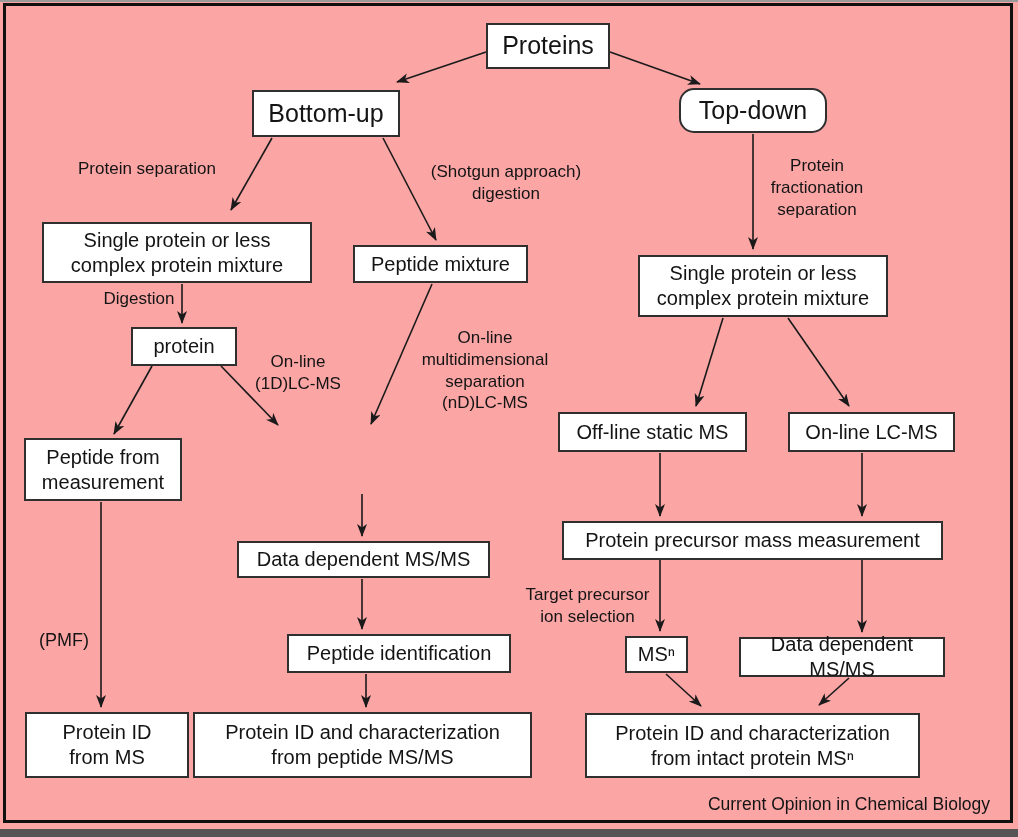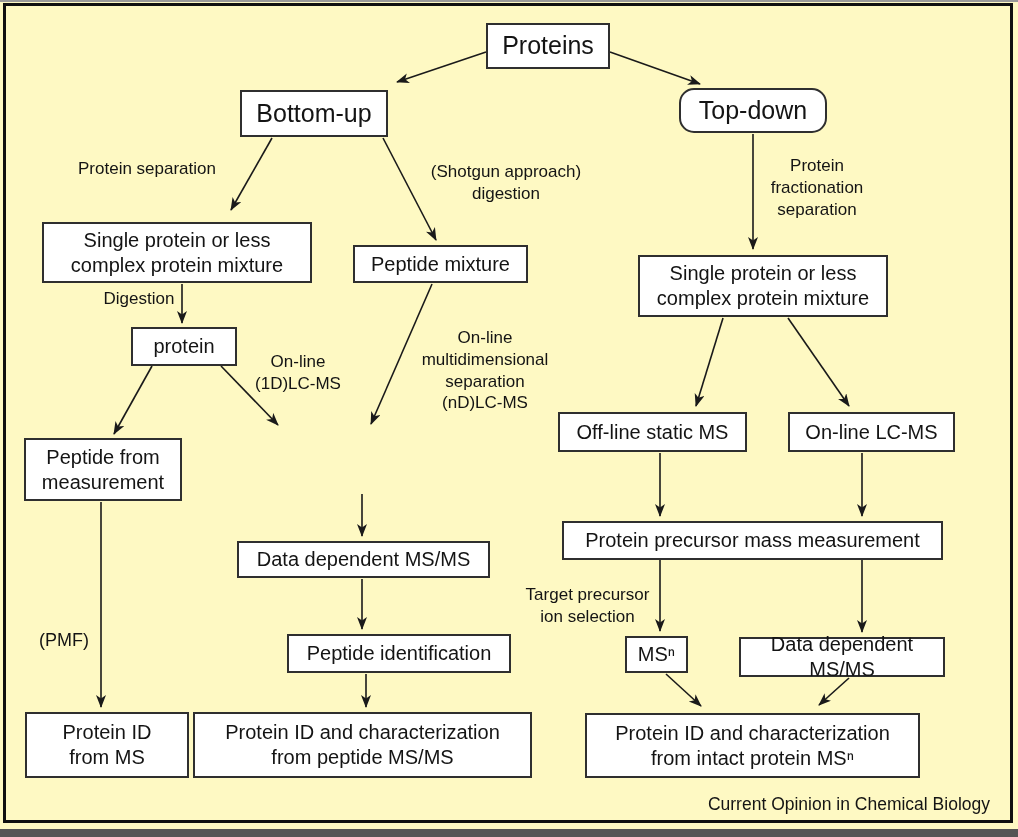--- a/index.html
+++ b/index.html
@@ -1,17 +1,17 @@
 <!DOCTYPE html>
 <html><head>
 <meta charset="utf-8">
 <style>
   html,body{margin:0;padding:0;background:#ffffff;}
   .canvas{
-    position:relative;width:1018px;height:837px;background:#fef9c3;
+    position:relative;width:1018px;height:837px;background:#fca5a5;
     font-family:"Liberation Sans","DejaVu Sans",sans-serif;color:#141414;
     overflow:hidden;
   }
   .frame{
     position:absolute;left:3px;top:3px;width:1010px;height:820px;
     border:3px solid #101010;box-sizing:border-box;pointer-events:none;
   }
   .edge-top{position:absolute;left:0;top:0;width:1018px;height:2px;background:#9a9a9a;}
   .edge-bottom{position:absolute;left:0;top:829px;width:1018px;height:8px;background:#555555;}
   .edges{position:absolute;left:0;top:0;width:1018px;height:837px;}
@@ -65,21 +65,21 @@
       <line x1="660" y1="453" x2="660" y2="516" marker-end="url(#ah)"></line>
       <line x1="862" y1="453" x2="862" y2="516" marker-end="url(#ah)"></line>
       <line x1="660" y1="560" x2="660" y2="631" marker-end="url(#ah)"></line>
       <line x1="862" y1="560" x2="862" y2="632" marker-end="url(#ah)"></line>
       <line x1="666" y1="674" x2="701" y2="706" marker-end="url(#ah)"></line>
       <line x1="849" y1="678" x2="819" y2="705" marker-end="url(#ah)"></line>
     </g>
   </svg>
 
   <div class="node big" style="left:486px;top:23px;width:124px;height:46px;">Proteins</div>
-  <div class="node big" style="left:240px;top:90px;width:148px;height:47px;">Bottom-up</div>
+  <div class="node big" style="left:252px;top:90px;width:148px;height:47px;">Bottom-up</div>
   <div class="node big" style="left:679px;top:88px;width:148px;height:45px;border-radius:15px;">Top-down</div>
 
   <div class="node" style="left:42px;top:222px;width:270px;height:61px;">Single protein or less
 complex protein mixture</div>
   <div class="node" style="left:353px;top:245px;width:175px;height:38px;">Peptide mixture</div>
   <div class="node" style="left:131px;top:327px;width:106px;height:39px;">protein</div>
   <div class="node" style="left:24px;top:438px;width:158px;height:63px;">Peptide from
 measurement</div>
   <div class="node" style="left:237px;top:541px;width:253px;height:37px;">Data dependent MS/MS</div>
   <div class="node" style="left:254px;top:634px;width:224px;height:39px;margin-left:33px;">Peptide identification</div>

